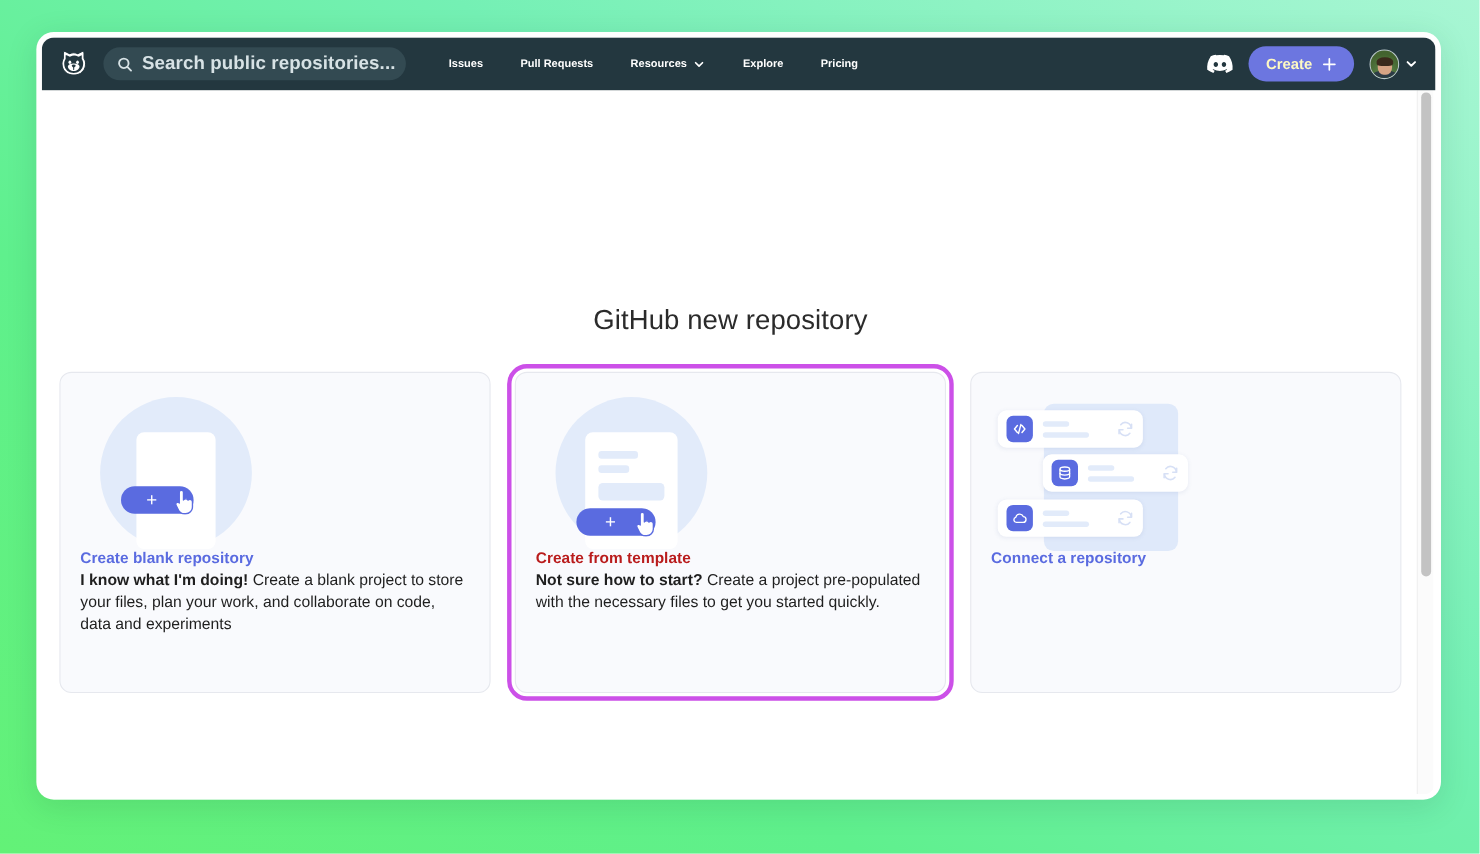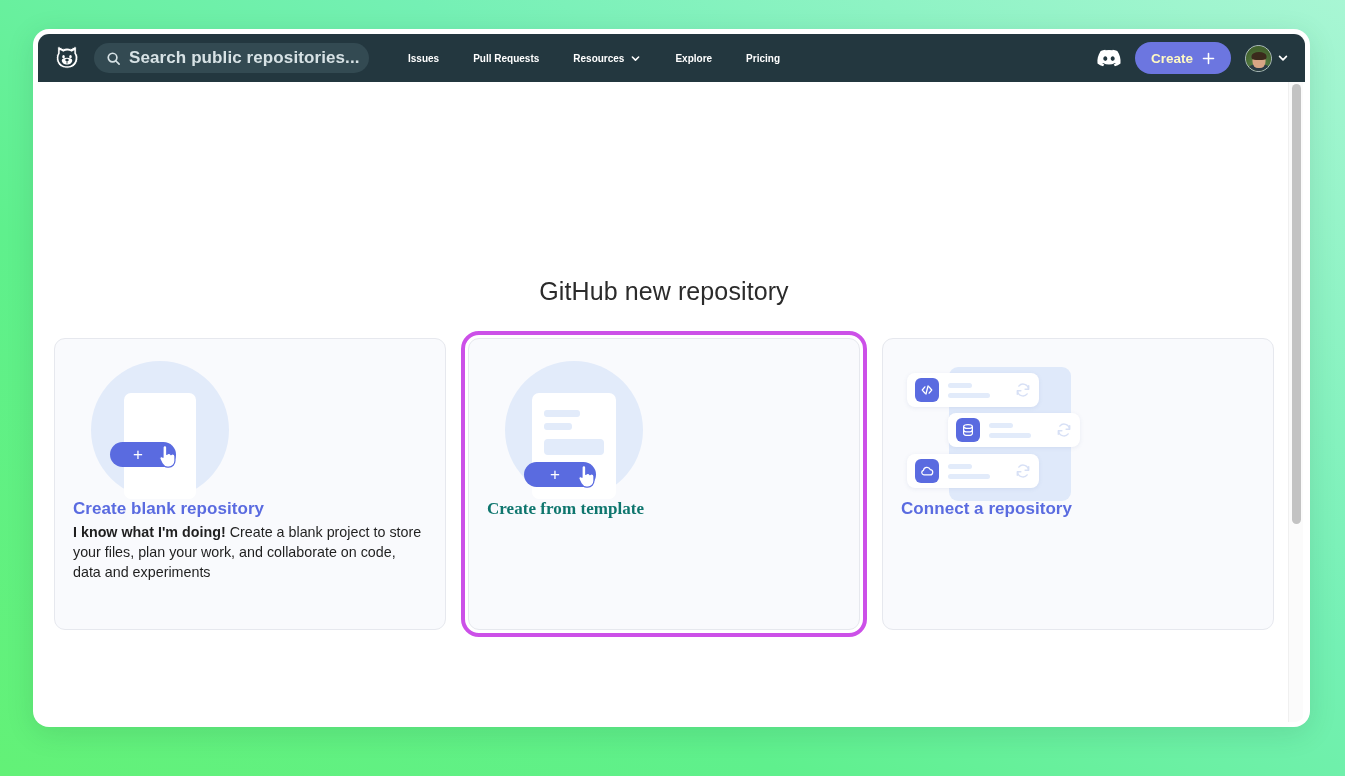--- a/index.html
+++ b/index.html
@@ -193,26 +193,26 @@
     padding: 22px 18px 18px 18px;
     cursor: pointer;
     overflow: hidden;
     position: relative;
   }
 
   .card-illo { height: 120px; position: relative; }
 
   .card-title {
     color: #5a6be0;
-    font-size: 17px;
+    font-size: 14px;
     font-weight: 700;
     margin-top: 18px;
     letter-spacing: .05px;
   }
-  .card-outer.selected .card-title { color: #0f766e; font-family: Liberation Serif, serif; }
+  .card-outer.selected .card-title { color: #b91c1c; }
 
   .card-desc {
     margin-top: 3px;
     font-size: 14.3px;
     line-height: 20px;
     color: #1f1f1f;
   }
   .card-desc b { font-weight: 700; }
 
   
@@ -428,20 +428,23 @@
               <div class="illo-line" style="left:57px; top:62px; width:28px; height:7px;"></div>
               <div class="illo-line" style="left:57px; top:78px; width:60px; height:16px; border-radius:4px;"></div>
               <div class="illo-pill" style="left:37px; top:101px; width:72px;">
                 <span class="illo-plus">+</span>
               </div>
               <svg class="illo-cursor" style="left:91px; top:104px;" viewBox="0 0 20 24" fill="none">
                 <path d="M4.2 2.6c0-1.1.9-2 2-2s2 .9 2 2v7.3c.5-.7 1.3-1.1 2.2-1.1 1 0 1.8.5 2.2 1.3.4-.5 1.1-.8 1.8-.8 1.3 0 2.4 1.1 2.4 2.4v4.9c0 3.6-2.9 6.5-6.5 6.5H9c-2.3 0-4.4-1.3-5.5-3.3L1.1 15c-.5-1-.2-2.2.8-2.7.9-.5 2-.2 2.3.6V2.6z" fill="#ffffff" stroke="#5a6be0" stroke-width="1.3" stroke-linejoin="round"></path>
               </svg>
             </div>
             <div class="card-title">Create from template</div>
+            <div class="card-desc">
+              <b>Not sure how to start?</b><span> Create a project pre-populated with the necessary files to get you started quickly.</span>
+            </div>
           </div>
         </div>
 
         <div class="card-outer">
           <div class="card">
             <div class="card-illo">
               <div class="illo3-bg"></div>
 
               <div class="conn-row" style="left:6px; top:12px; width:132px;">
                 <span class="ico">

